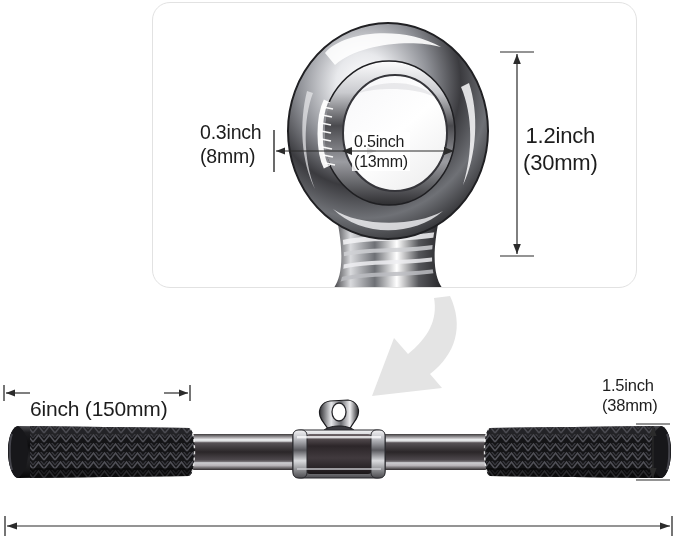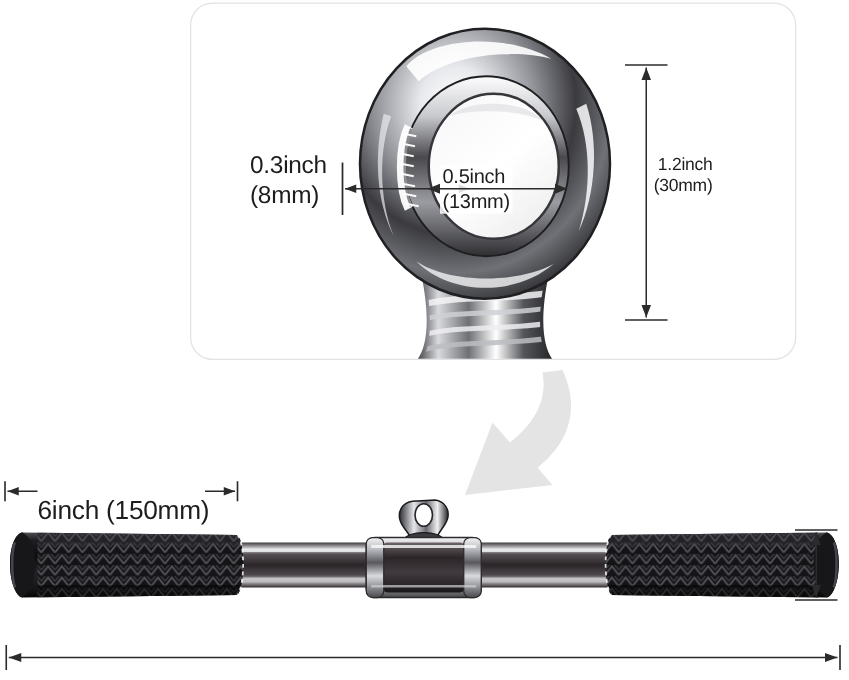--- a/index.html
+++ b/index.html
@@ -44,21 +44,21 @@
   .label-text {
     position: absolute;
     color: #1d1d1d;
     line-height: 1.22;
     white-space: nowrap;
     letter-spacing: -0.2px;
   }
 
   .lbl-03 { left: 200px; top: 121px; font-size: 19.5px; text-align: left; }
   .lbl-05 { left: 352px; top: 132px; font-size: 16px; background: rgba(255,255,255,0.85); padding: 0 2px; }
-  .lbl-12 { left: 523px; top: 123px; font-size: 14px; text-align: right; }
+  .lbl-12 { left: 523px; top: 123px; font-size: 22px; text-align: center; }
   .lbl-6in  { left: 30px;  top: 396px; font-size: 21px; }
   .lbl-15   { left: 602px; top: 375px; font-size: 16.5px; }
   .lbl-22   { left: 262px; top: 513px; font-size: 17.5px; background:#fff; padding: 0 6px;}
 
   
   .product-wrap {
     position: absolute;
     left: 0px;
     top: 398px;
     width: 679px;
@@ -299,20 +299,24 @@
   <svg style="position:absolute;left:2px;top:382px;" width="192" height="22">
     <line x1="2" y1="3" x2="2" y2="19" stroke="#2b2b2b" stroke-width="1.3"></line>
     <line x1="188" y1="3" x2="188" y2="19" stroke="#2b2b2b" stroke-width="1.3"></line>
     <line x1="4" y1="11" x2="28" y2="11" stroke="#2b2b2b" stroke-width="1.2"></line>
     <line x1="162" y1="11" x2="186" y2="11" stroke="#2b2b2b" stroke-width="1.2"></line>
     <path d="M4,11 L13,7.6 L13,14.4 Z" fill="#2b2b2b"></path>
     <path d="M186,11 L177,7.6 L177,14.4 Z" fill="#2b2b2b"></path>
   </svg>
   <div class="label-text lbl-6in">6inch (150mm)</div>
 
+  <div class="label-text lbl-15">
+    <span>1.5inch</span><br>
+    <span>(38mm)</span>
+  </div>
   <svg style="position:absolute;left:634px;top:419px;" width="45" height="66">
     <line x1="2" y1="5" x2="36" y2="5" stroke="#2b2b2b" stroke-width="1.2"></line>
     <line x1="2" y1="61" x2="36" y2="61" stroke="#2b2b2b" stroke-width="1.2"></line>
     <line x1="19" y1="7" x2="19" y2="59" stroke="#2b2b2b" stroke-width="1.2"></line>
     <path d="M19,7 L15.4,17 L22.6,17 Z" fill="#2b2b2b"></path>
     <path d="M19,59 L15.4,49 L22.6,49 Z" fill="#2b2b2b"></path>
   </svg>
 
   <svg style="position:absolute;left:2px;top:514px;" width="675" height="24">
     <line x1="3" y1="2" x2="3" y2="22" stroke="#2b2b2b" stroke-width="1.3"></line>

